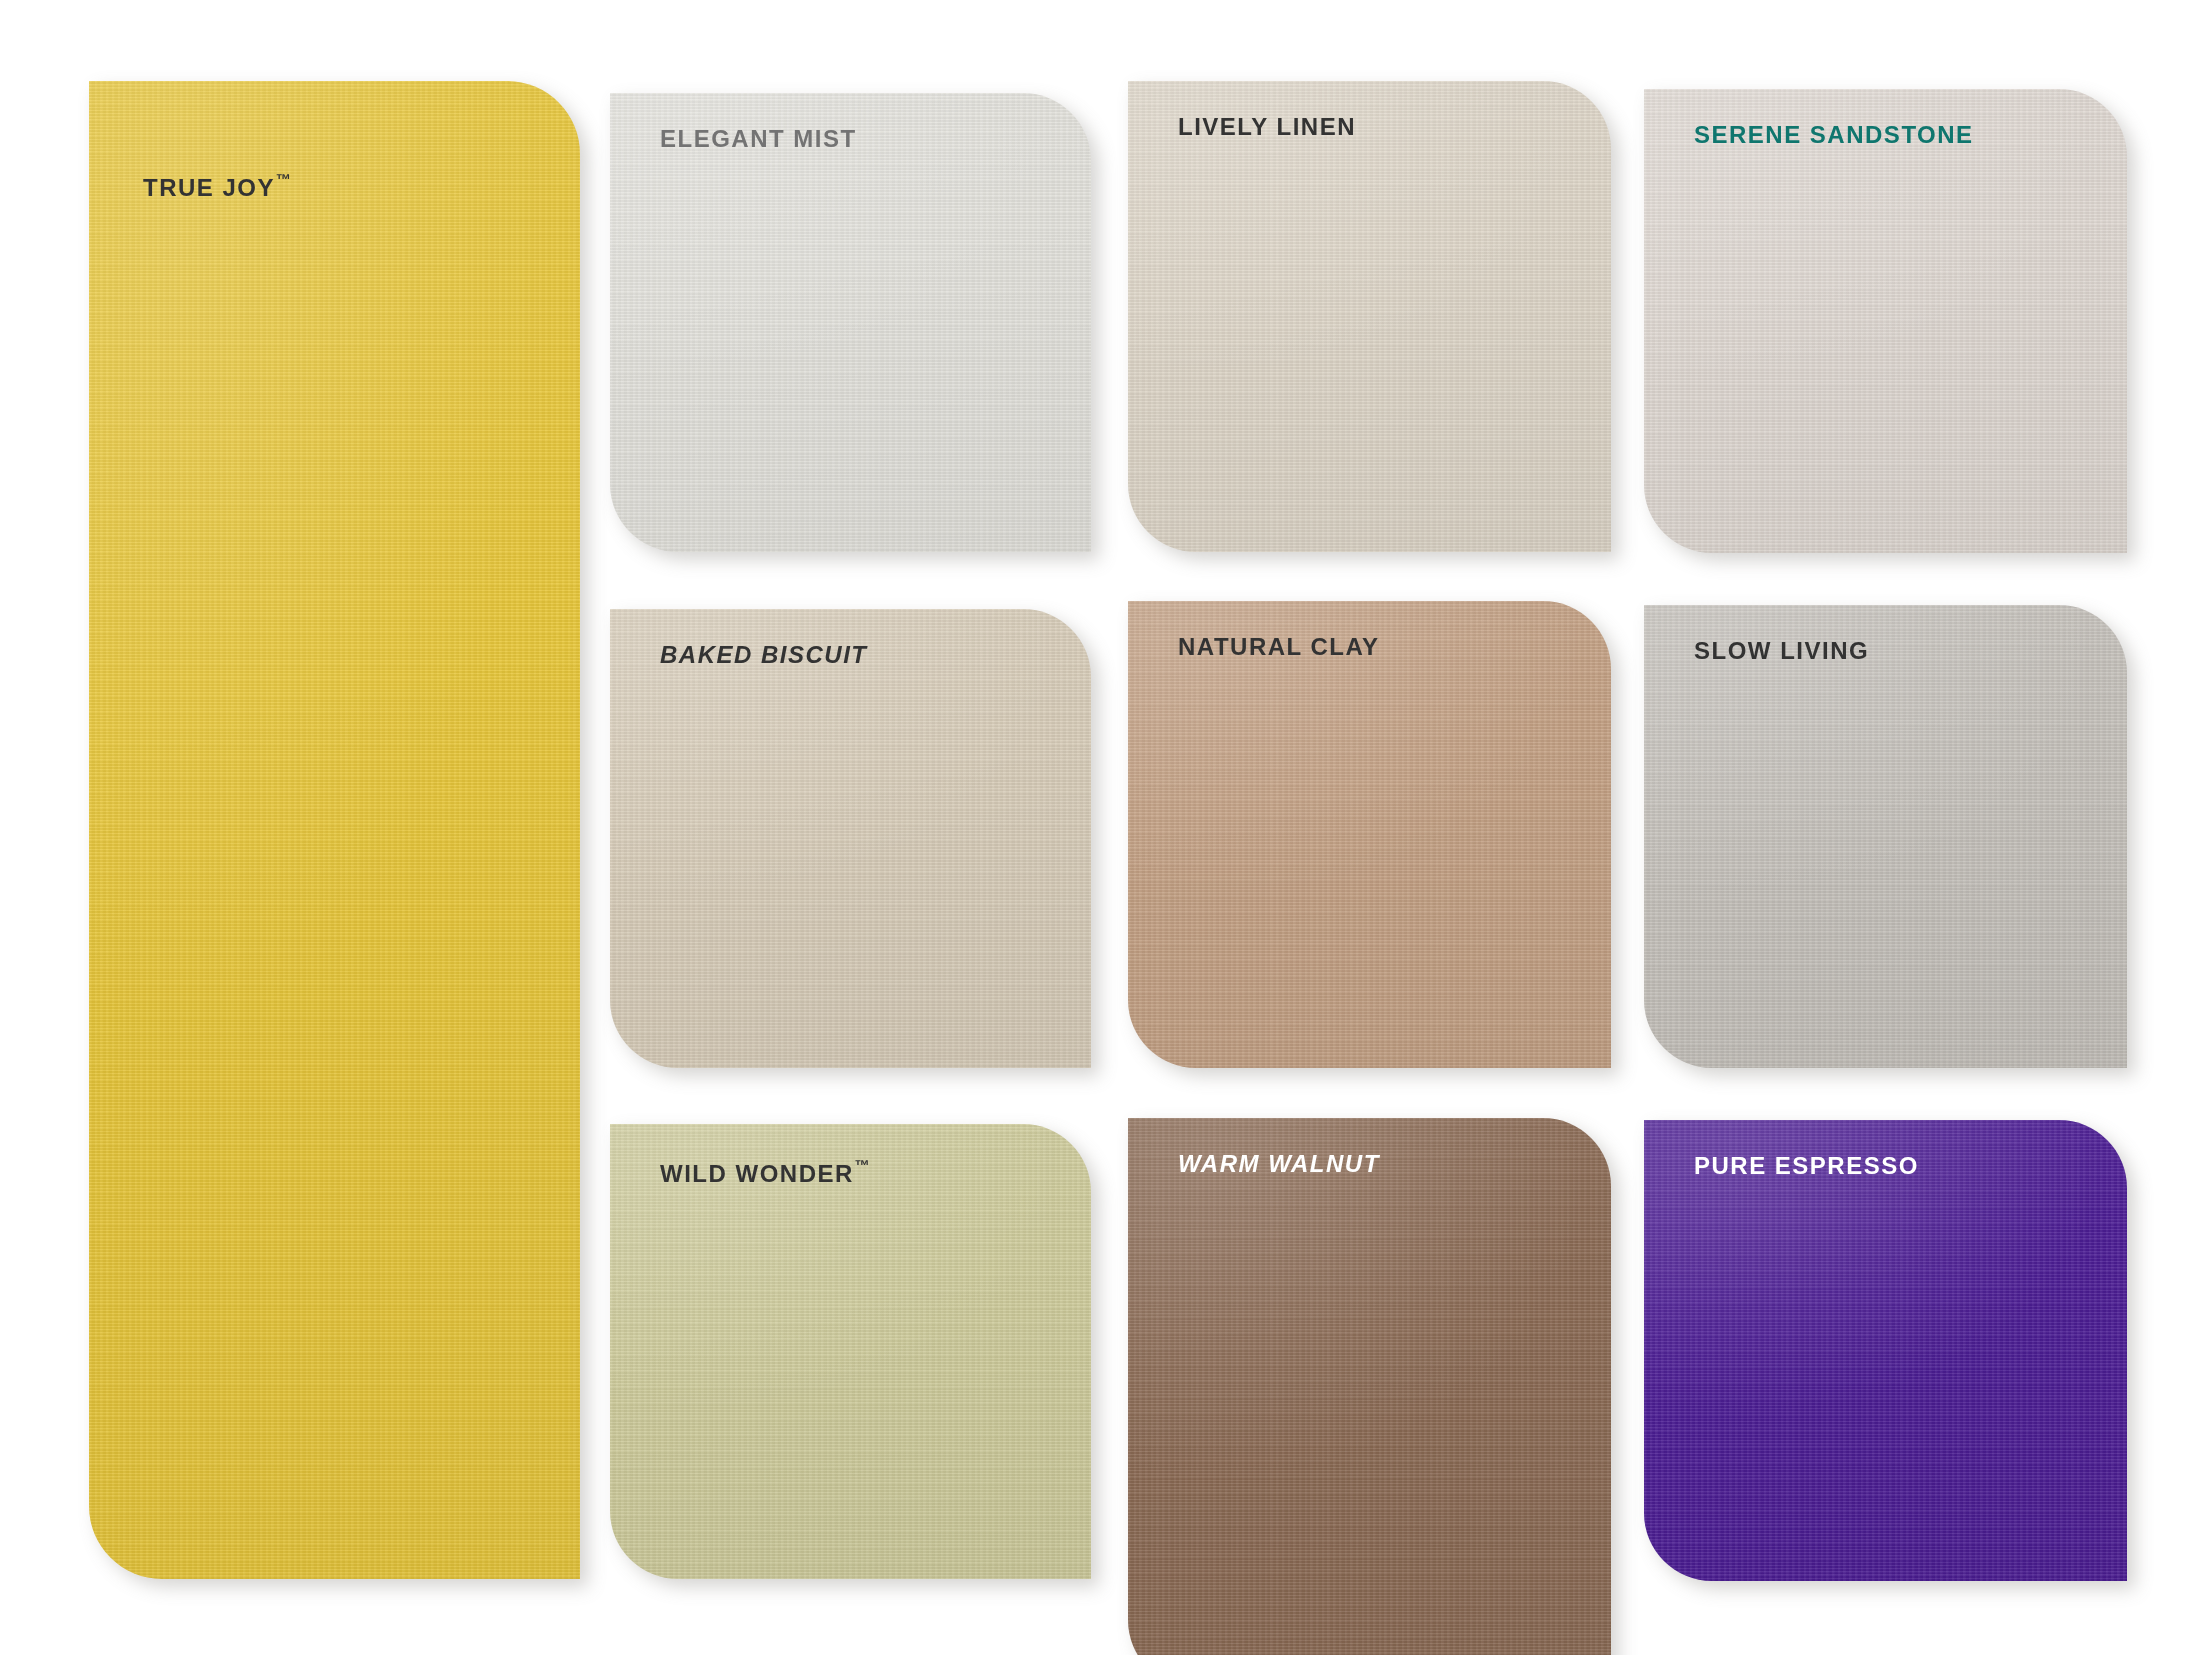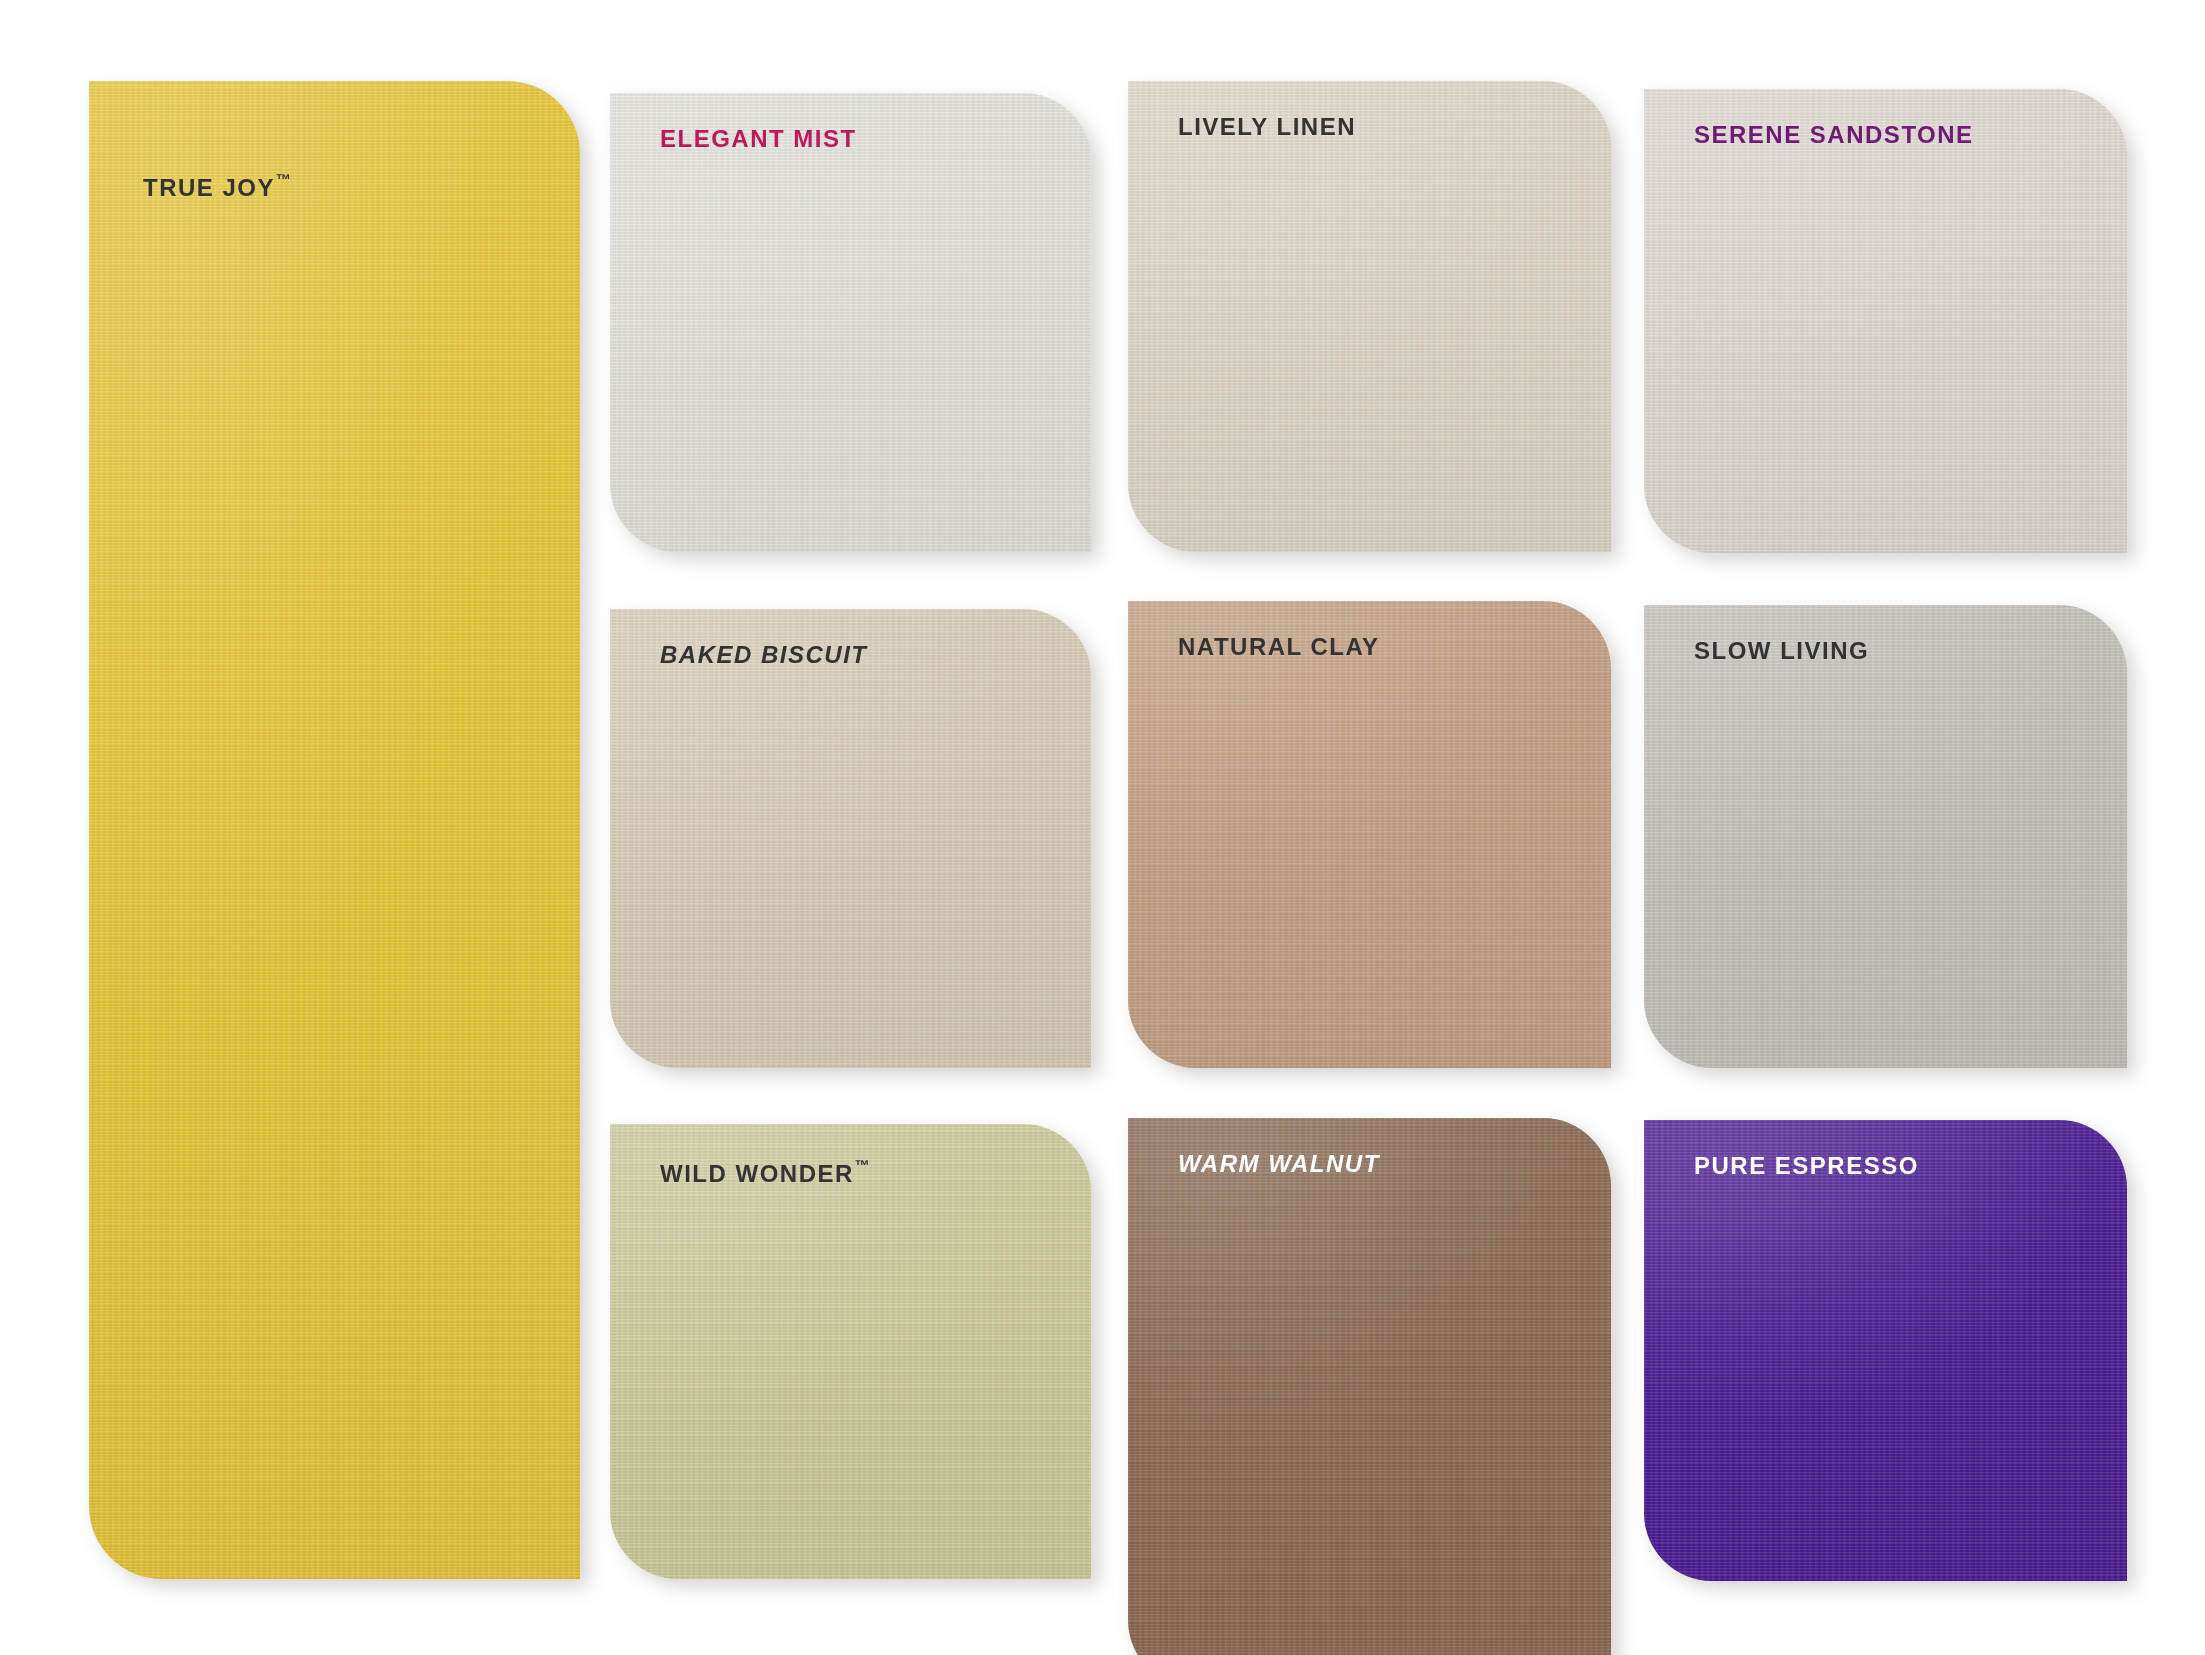--- a/index.html
+++ b/index.html
@@ -92,27 +92,27 @@
   }
 </style>
 </head>
 <body>
 
 <div id="board" style="background: rgb(255, 255, 255);">
     <div class="swatch hero" style="left: 89px; top: 81px; width: 491px; height: 1498px; background: rgb(232, 199, 58);">
       <div class="swatch-label" style="color: rgb(51, 51, 51);">TRUE JOY<span class="tm">™</span></div>
     </div>
     <div class="swatch" style="left: 610px; top: 93px; width: 481px; height: 459px; background: rgb(227, 226, 220);">
-      <div class="swatch-label" style="color: #be185d;">ELEGANT MIST</div>
+      <div class="swatch-label" style="color: #737373;">ELEGANT MIST</div>
     </div>
     <div class="swatch" style="left: 1128px; top: 81px; width: 483px; height: 471px; background: rgb(222, 214, 200);">
       <div class="swatch-label" style="color: rgb(51, 51, 51);">LIVELY LINEN</div>
     </div>
     <div class="swatch" style="left: 1644px; top: 89px; width: 483px; height: 464px; background: rgb(223, 216, 210);">
-      <div class="swatch-label" style="color: #701a75;">SERENE SANDSTONE</div>
+      <div class="swatch-label" style="color: #0f766e;">SERENE SANDSTONE</div>
     </div>
     <div class="swatch" style="left: 610px; top: 609px; width: 481px; height: 459px; background: rgb(216, 205, 185); font-style: italic;">
       <div class="swatch-label" style="color: rgb(51, 51, 51);">BAKED BISCUIT</div>
     </div>
     <div class="swatch" style="left: 1128px; top: 601px; width: 483px; height: 467px; background: rgb(196, 161, 132);">
       <div class="swatch-label" style="color: rgb(51, 51, 51);">NATURAL CLAY</div>
     </div>
     <div class="swatch" style="left: 1644px; top: 605px; width: 483px; height: 463px; background: rgb(197, 193, 187);">
       <div class="swatch-label" style="color: rgb(51, 51, 51);">SLOW LIVING</div>
     </div>

